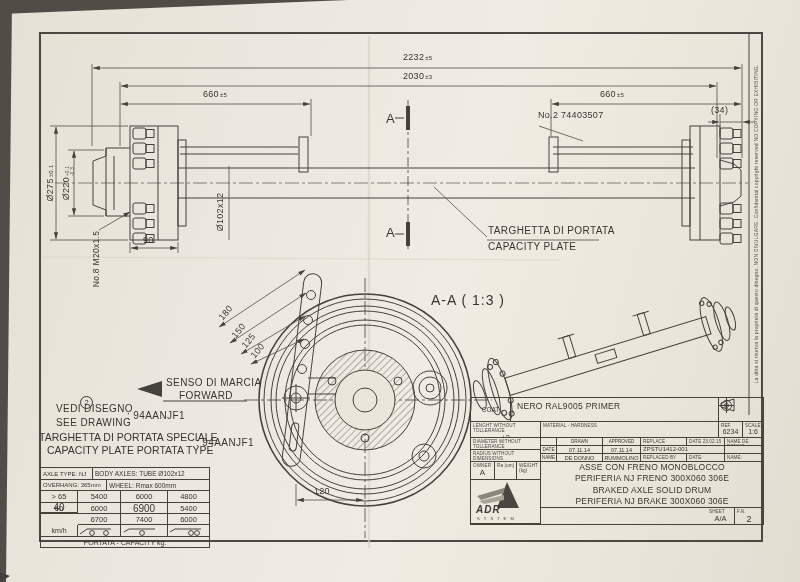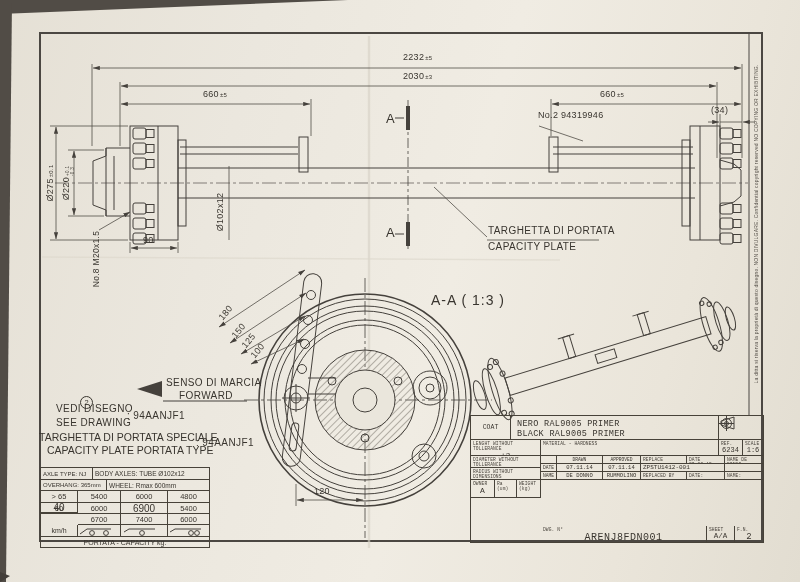--- a/index.html
+++ b/index.html
@@ -18,21 +18,21 @@
   .big{font-size:13px;}
   .lbl10{font-size:10px;letter-spacing:.4px;}
   .circ{display:inline-flex;align-items:center;justify-content:center;width:11px;height:11px;
         border:1px solid #39352f;border-radius:50%;font-size:7.5px;}
   
   #captab{position:absolute;left:40px;top:467px;width:168px;height:79px;border:1.4px solid #474239;}
   #captab .c{position:absolute;display:flex;align-items:center;justify-content:center;
      color:#39352f;border-right:1px solid #474239;border-bottom:1px solid #474239;box-sizing:border-box;}
   #captab .lft{justify-content:flex-start;padding-left:2px;}
   
-  #tblock{position:absolute;left:470px;top:415px;width:292px;height:126px;border:1.6px solid #474239;box-sizing:content-box;font-family:Liberation Mono, monospace;}
+  #tblock{position:absolute;left:470px;top:397px;width:292px;height:126px;border:1.6px solid #474239;box-sizing:content-box;}
   #tblock .c{position:absolute;box-sizing:border-box;border-right:1px solid #474239;border-bottom:1px solid #474239;
      color:#39352f;overflow:hidden;}
   #tblock .tiny{font-size:4.6px;letter-spacing:.1px;padding:1px 0 0 2px;color:#4a453e;}
   #tblock .mid{display:flex;align-items:center;justify-content:center;}
   .vnote{font-size:5px;color:#56514a;letter-spacing:.2px;transform:translate(-50%,-50%) rotate(-90deg);}
   .scan{position:absolute;left:0;top:0;width:800px;height:582px;pointer-events:none;}
 </style>
 </head>
 <body>
 
@@ -235,21 +235,21 @@
 <div class="t dim" style="left:143px;top:236px">90</div>
 <div class="t dim rot" style="left:50px;top:183px"><span>Ø275</span><span class="tol">±0.1</span></div>
 <div class="t dim rot" style="left:69px;top:183px"><span>Ø220</span><span class="tolstack">
         <i>+0.1</i>
         <i>-0.3</i>
       </span></div>
 <div class="t dim rot" style="left:96px;top:259px;font-size:8.5px">No.8 M20x1.5</div>
 <div class="t dim rot" style="left:220px;top:212px">Ø102x12</div>
 <div class="t big" style="left:386px;top:112px">A</div>
 <div class="t big" style="left:386px;top:226px">A</div>
-<div class="t dim" style="left:538px;top:111px">No.2 94319946</div>
+<div class="t dim" style="left:538px;top:111px">No.2 74403507</div>
 <div class="t lbl10" style="left:488px;top:226px">TARGHETTA DI PORTATA</div>
 <div class="t lbl10" style="left:488px;top:242px">CAPACITY PLATE</div>
 
 <div class="t" style="left:431px;top:293px;font-size:14px;letter-spacing:1px">A-A ( 1:3 )</div>
 <div class="t dim rd" style="left:226px;top:313px">180</div>
 <div class="t dim rd" style="left:239px;top:331px">150</div>
 <div class="t dim rd" style="left:249px;top:341px">125</div>
 <div class="t dim rd" style="left:258px;top:351px">100</div>
 <div class="t dim" style="left:314px;top:487px">120</div>
 <div class="t lbl10" style="left:166px;top:378px">SENSO DI MARCIA</div>
@@ -317,21 +317,20 @@
         </svg>
   </div>
   <div class="c" style="left:0;top:69px;width:168px;height:10px;font-size:7px;border-right:none;border-bottom:none">PORTATA - CAPACITY kg.</div>
 </div>
 
 <div id="tblock">
 
   <div class="c mid" style="left:0;top:0;width:40px;height:24px;font-size:6.5px">COAT</div>
   <div class="c" style="left:40px;top:0;width:208px;height:24px;font-size:8.5px;padding:3px 0 0 6px;letter-spacing:.3px">
     <div>NERO RAL9005 PRIMER</div>
-    <div>BLACK RAL9005 PRIMER</div>
   </div>
   <div class="c mid" style="left:248px;top:0;width:44px;height:24px;border-right:none;gap:4px">
     <svg width="18" height="14" viewBox="0 0 18 14">
           <path d="M2,5 L2,9 L15,13 L15,1 z" fill="none" stroke="#45413c" stroke-width="1"></path>
         </svg>
     <svg width="15" height="15" viewBox="0 0 15 15">
           <g stroke="#45413c" fill="none" stroke-width="1">
             <circle cx="7.5" cy="7.5" r="5"></circle>
             <circle cx="7.5" cy="7.5" r="2"></circle>
             <line x1="0" y1="7.5" x2="15" y2="7.5"></line>
@@ -398,26 +397,37 @@
     <div class="tiny">OWNER</div>
     <div style="text-align:center;font-size:8px">A</div>
   </div>
   <div class="c" style="left:24px;top:64px;width:22px;height:18px">
         <div class="tiny">Ra (um)</div>
       </div>
   <div class="c" style="left:46px;top:64px;width:24px;height:18px">
         <div class="tiny">WEIGHT (kg)</div>
       </div>
 
-
-
-  <div class="c" style="left:70px;top:110px;width:166px;height:16px;border-bottom:none">
-    <div class="tiny">DWG. N°</div>
-    <div style="text-align:center;font-size:10px;letter-spacing:.5px">ARENJ8FDN001</div>
-  </div>
+  <div class="c" style="left:0;top:82px;width:70px;height:44px">
+    <svg width="70" height="30" viewBox="0 0 70 30">
+      <polygon points="36,2 48,28 26,28" fill="#4a4641"></polygon>
+      <polygon points="6,16 33,8 33,13 10,20" fill="#8b867e"></polygon>
+      <polygon points="8,21 33,15 33,20 13,24" fill="#a9a49b"></polygon>
+    </svg>
+    <div style="position:absolute;left:5px;top:24px;font-size:10px;font-weight:bold;font-style:italic;letter-spacing:1px;color:#3c3832">ADR</div>
+    <div style="position:absolute;left:6px;top:36px;font-size:4px;letter-spacing:1.5px;color:#4a453e">S Y S T E M</div>
+  </div>
+
+  <div class="c" style="left:70px;top:64px;width:222px;height:46px;border-right:none;display:flex;flex-direction:column;align-items:center;justify-content:center;font-size:8.5px;letter-spacing:.2px;line-height:1.3">
+    <div>ASSE CON FRENO MONOBLOCCO</div>
+    <div>PERIFERIA NJ FRENO 300X060 306E</div>
+    <div>BRAKED AXLE SOLID DRUM</div>
+    <div>PERIFERIA NJ BRAKE 300X060 306E</div>
+  </div>
+
   <div class="c" style="left:236px;top:110px;width:28px;height:16px;border-bottom:none">
     <div class="tiny">SHEET</div>
     <div style="text-align:center;font-size:7.5px">A/A</div>
   </div>
   <div class="c" style="left:264px;top:110px;width:28px;height:16px;border-right:none;border-bottom:none">
     <div class="tiny">F.N.</div>
     <div style="text-align:center;font-size:9px">2</div>
   </div>
 </div>
 

